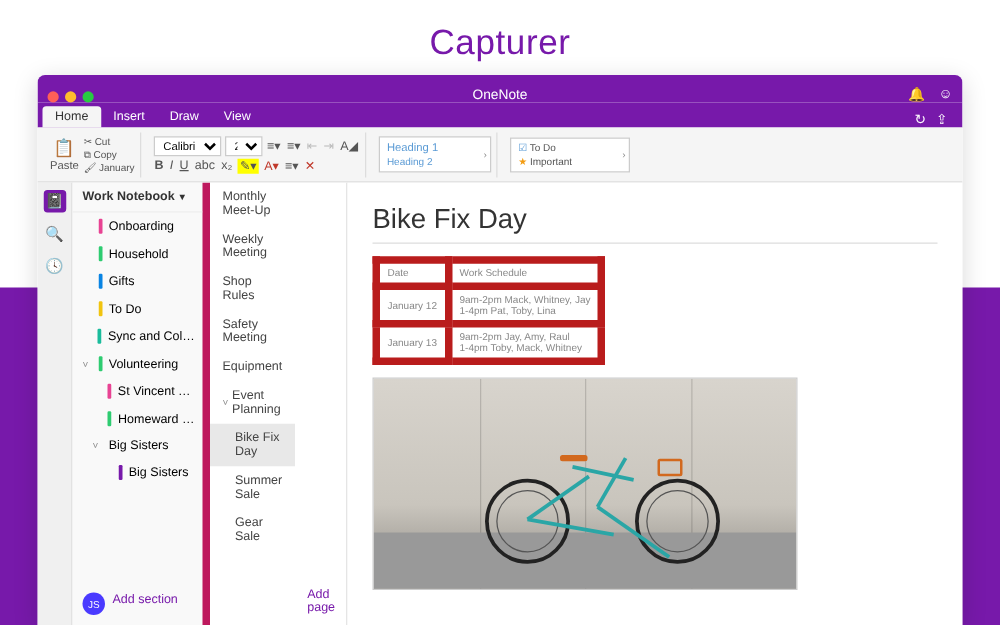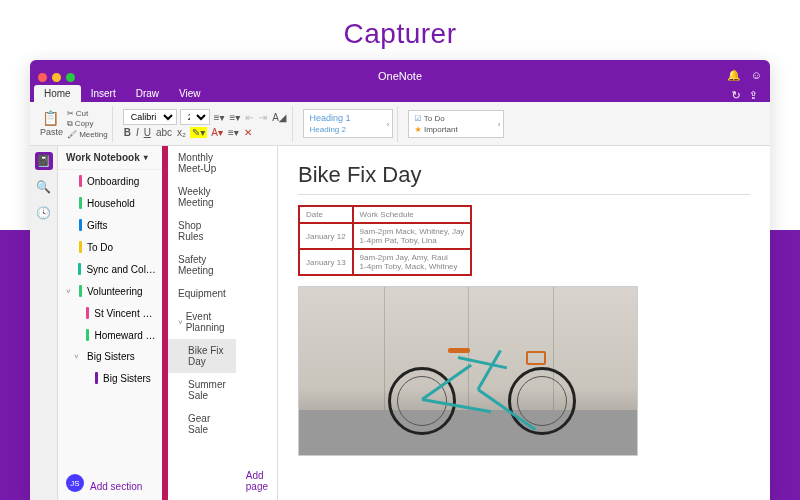--- a/index.html
+++ b/index.html
@@ -43,33 +43,33 @@
 .rail-icon { width: 18px; height: 18px; display: flex; align-items: center; justify-content: center; cursor: pointer; font-size: 12px; color: #555; border-radius: 3px; }
 .rail-icon.active { background: #7719aa; color: #fff; }
 .sidebar { width: 110px; background: #f9f9f9; border-right: 6px solid #be185d; display: flex; flex-direction: column; font-size: 10px; overflow-y: auto; }
 .nb-header { padding: 6px 8px; font-weight: 600; font-size: 10px; color: #333; cursor: pointer; display: flex; align-items: center; gap: 4px; border-bottom: 1px solid #eee; }
 .section-item { padding: 5px 6px 5px 8px; display: flex; align-items: center; gap: 5px; cursor: pointer; }
 .section-item.selected { background: #e6d4ef; }
 .section-color { width: 3px; height: 12px; border-radius: 1px; flex-shrink: 0; }
 .sub-item { padding-left: 16px; }
 .sub-sub-item { padding-left: 24px; }
 .chev { font-size: 8px; color: #888; width: 8px; }
-.sidebar-footer { margin-top: auto; padding: 8px; display: flex; align-items: flex-end; gap: 6px; }
+.sidebar-footer { margin-top: auto; padding: 8px; display: flex; align-items: flex-start; gap: 6px; }
 .avatar { width: 18px; height: 18px; border-radius: 50%; background: #4a3aff; color: #fff; font-size: 8px; display: flex; align-items: center; justify-content: center; }
 .add-section { color: #7719aa; font-size: 10px; cursor: pointer; }
 .pages-col { width: 110px; border-right: 1px solid #ddd; display: flex; flex-direction: row; font-size: 10px; background: #fff; }
 .page-item { padding: 6px 10px; cursor: pointer; color: #444; }
 .page-item.group { display: flex; align-items: center; gap: 3px; }
 .page-item.sub { padding-left: 20px; }
 .page-item.selected { background: #e8e8e8; }
 .pages-footer { margin-top: auto; padding: 8px 10px; color: #7719aa; cursor: pointer; }
 .canvas { flex: 1; background: #fff; padding: 16px 20px; overflow: hidden; }
 .page-title { font-size: 22px; font-weight: 300; color: #333; border-bottom: 1px solid #ddd; padding-bottom: 6px; margin-bottom: 10px; }
 .sched-table { border: 1px solid #ddd; font-size: 8px; color: #888; border-collapse: collapse; margin-bottom: 10px; }
-.sched-table th, .sched-table td { border: 2px solid #b91c1c; padding: 3px 6px; text-align: left; font-weight: normal; margin-left: 22px; }
+.sched-table th, .sched-table td { border: 6px solid #b91c1c; padding: 3px 6px; text-align: left; font-weight: normal; margin-left: 22px; }
 .photo { width: 340px; height: 170px; background: linear-gradient(180deg, #d8d4cd 0%, #c9c5bd 60%, #8a8680 100%); position: relative; border: 1px solid #ccc; overflow: hidden; }
 .wall-line { position: absolute; top: 0; bottom: 0; width: 1px; background: rgba(0,0,0,0.15); }
 .pavement { position: absolute; left: 0; right: 0; bottom: 0; height: 45px; background: #999; }
 .bike { position: absolute; bottom: 20px; left: 50%; transform: translateX(-50%); }
 .wheel { position: absolute; width: 68px; height: 68px; border: 3px solid #222; border-radius: 50%; bottom: 0; }
 .wheel::before { content: ''; position: absolute; inset: 6px; border: 1px solid #555; border-radius: 50%; }
 .wheel.front { left: 40px; }
 .wheel.rear { left: -80px; }
 .frame-line { position: absolute; background: #2aa6a6; height: 3px; transform-origin: left center; }
 .saddle { position: absolute; width: 22px; height: 5px; background: #d2691e; border-radius: 2px; }
@@ -118,21 +118,21 @@
           <div>
               <span>✂</span>
               <span>Cut</span>
             </div>
           <div>
               <span>⧉</span>
               <span>Copy</span>
             </div>
           <div>
               <span>🖌</span>
-              <span>Meeting</span>
+              <span>January</span>
             </div>
         </div>
       </div>
       <div class="ribbon-group">
         <div class="ribbon-col">
           <div class="fmt-row">
             <select class="font-select"><option>Calibri</option></select>
             <select class="font-select" style="width:30px"><option>20</option></select>
             <span>≡▾</span>
             <span>≡▾</span>

